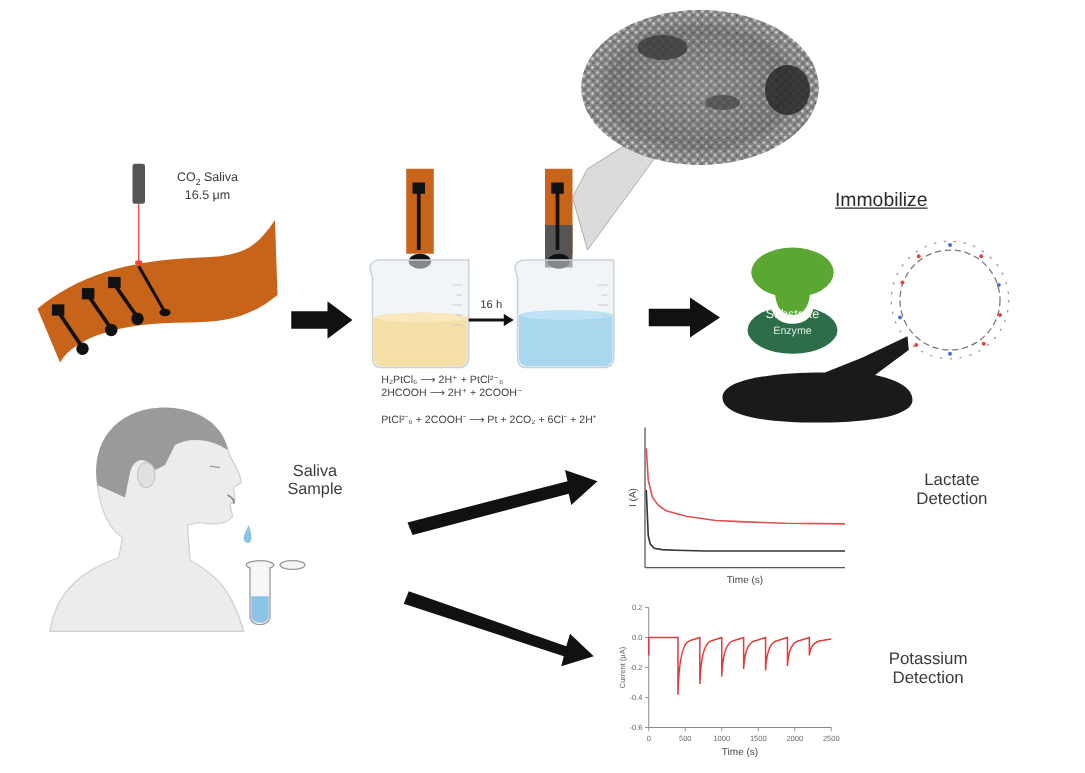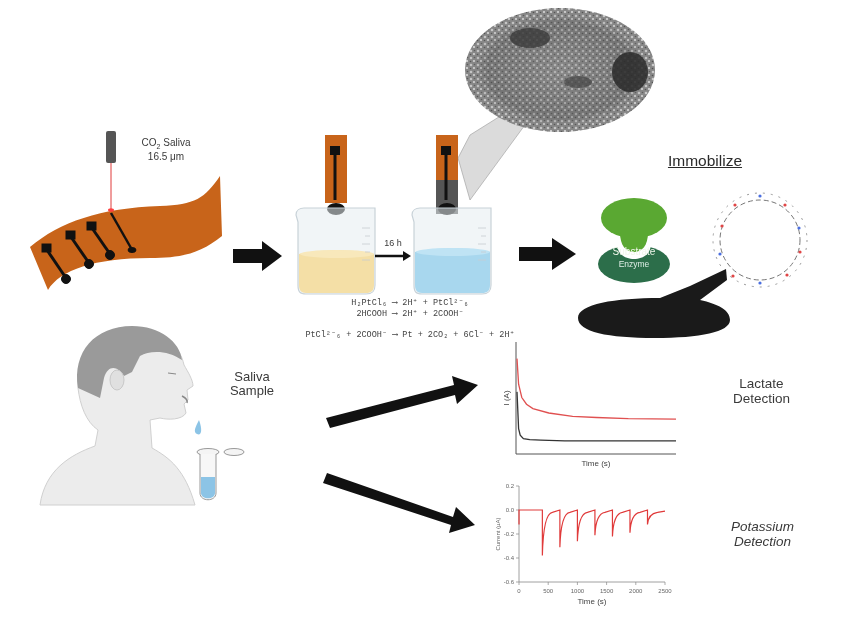--- a/index.html
+++ b/index.html
@@ -1,18 +1,18 @@
 <!DOCTYPE html>
 <html><head>
 <meta charset="utf-8">
 <style>
   html, body { margin:0; padding:0; background:#ffffff; }
   body { width:868px; height:618px; position:relative; overflow:hidden; font-family:"Liberation Sans", sans-serif; color:#333; }
   .lbl { position:absolute; text-align:center; color:#3a3a3a; line-height:1.1; }
-  .eq { position:absolute; font-size:8.5px; color:#444; text-align:center; line-height:1.25; white-space:nowrap;font-family:Liberation Mono, monospace; }
+  .eq { position:absolute; font-size:8.5px; color:#444; text-align:left; line-height:1.25; white-space:nowrap; }
   svg { position:absolute; overflow:visible; }
   .ax-t { font-size:6px; fill:#666; font-family:"Liberation Sans", sans-serif; }
   .ax-l { font-size:8px; fill:#444; font-family:"Liberation Sans", sans-serif; }
 </style>
 </head>
 <body>
 
 <svg width="868" height="618" style="left:0;top:0">
 
   <path d="M30,247 C60,222 100,208 160,206 C195,205 205,198 220,176 L222,236 C200,254 180,258 150,258 C95,258 60,270 48,290 Z" fill="#c8641a"></path>
@@ -203,16 +203,16 @@
 
 <div class="lbl" style="left:222px;top:370px;width:60px;font-size:13px;color:#3a3a3a;">
   <div>Saliva</div>
   <div>Sample</div>
 </div>
 
 <div class="lbl" style="left:714px;top:377px;width:95px;font-size:13.5px;">
   <div>Lactate</div>
   <div>Detection</div>
 </div>
-<div class="lbl" style="left:710px;top:520px;width:105px;font-size:13.5px;font-style:italic;">
+<div class="lbl" style="left:690px;top:520px;width:105px;font-size:13.5px;">
   <div>Potassium</div>
   <div>Detection</div>
 </div>
 
 </body></html>

